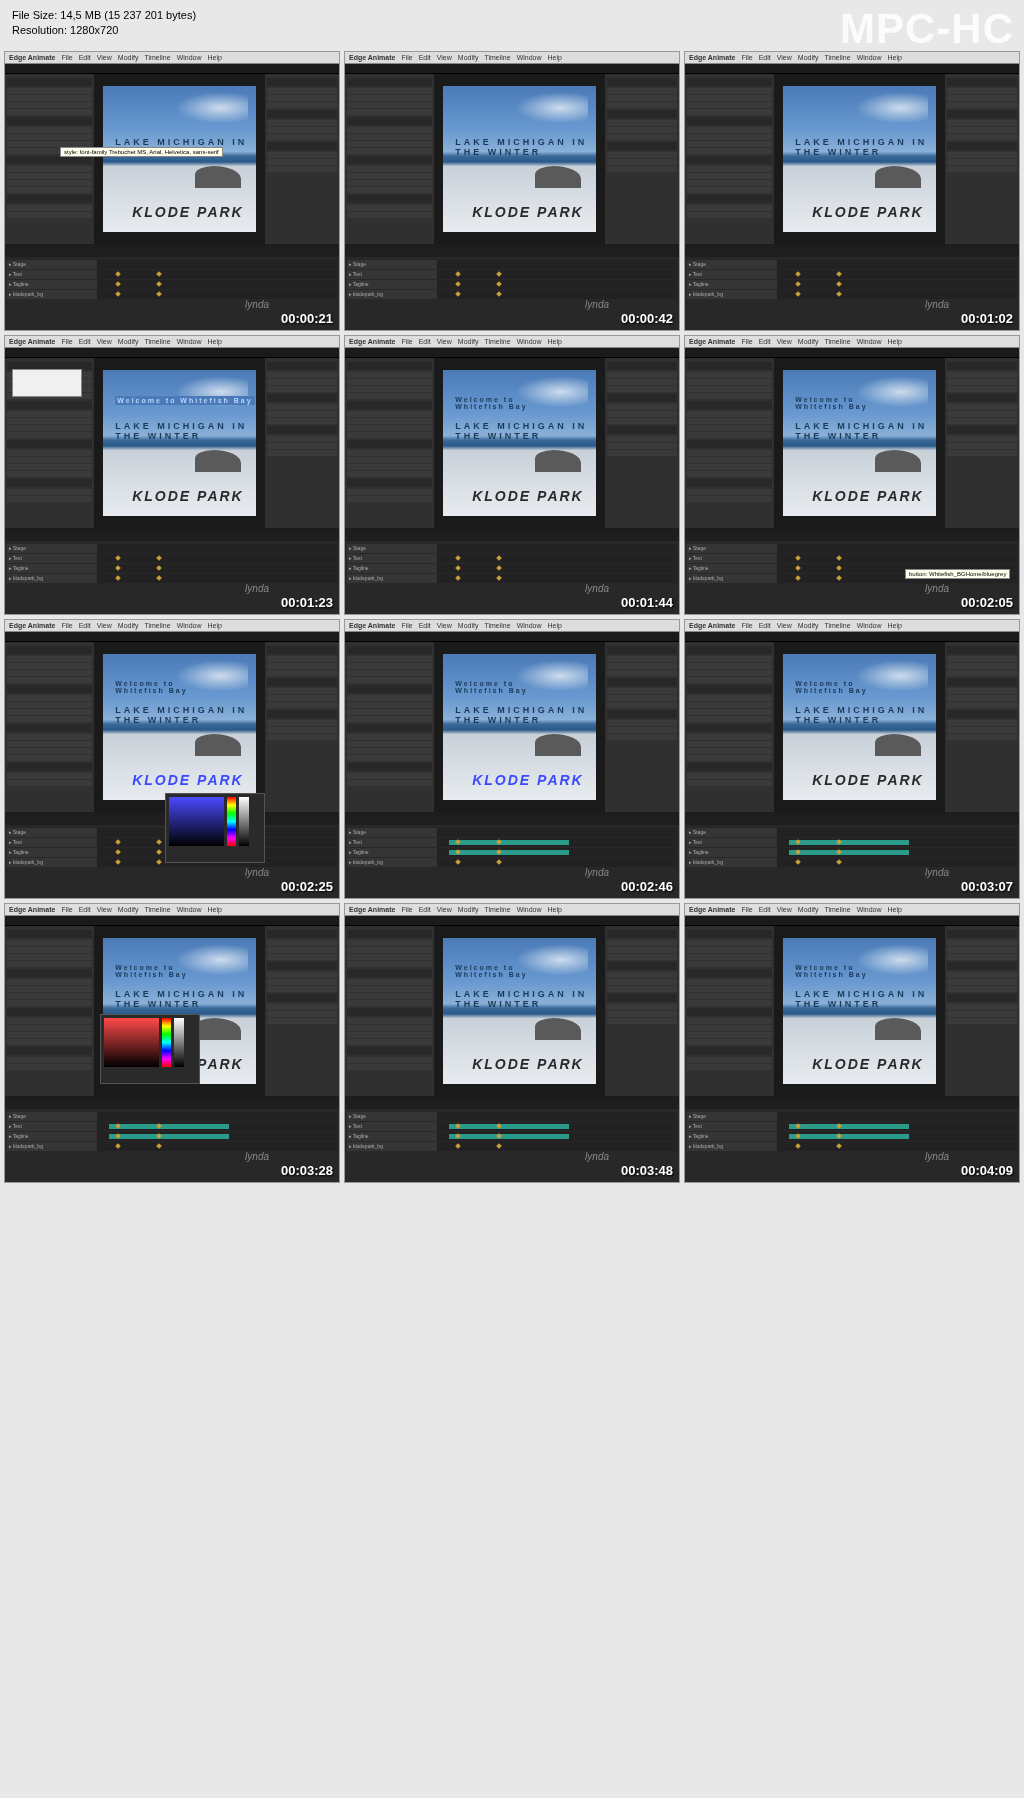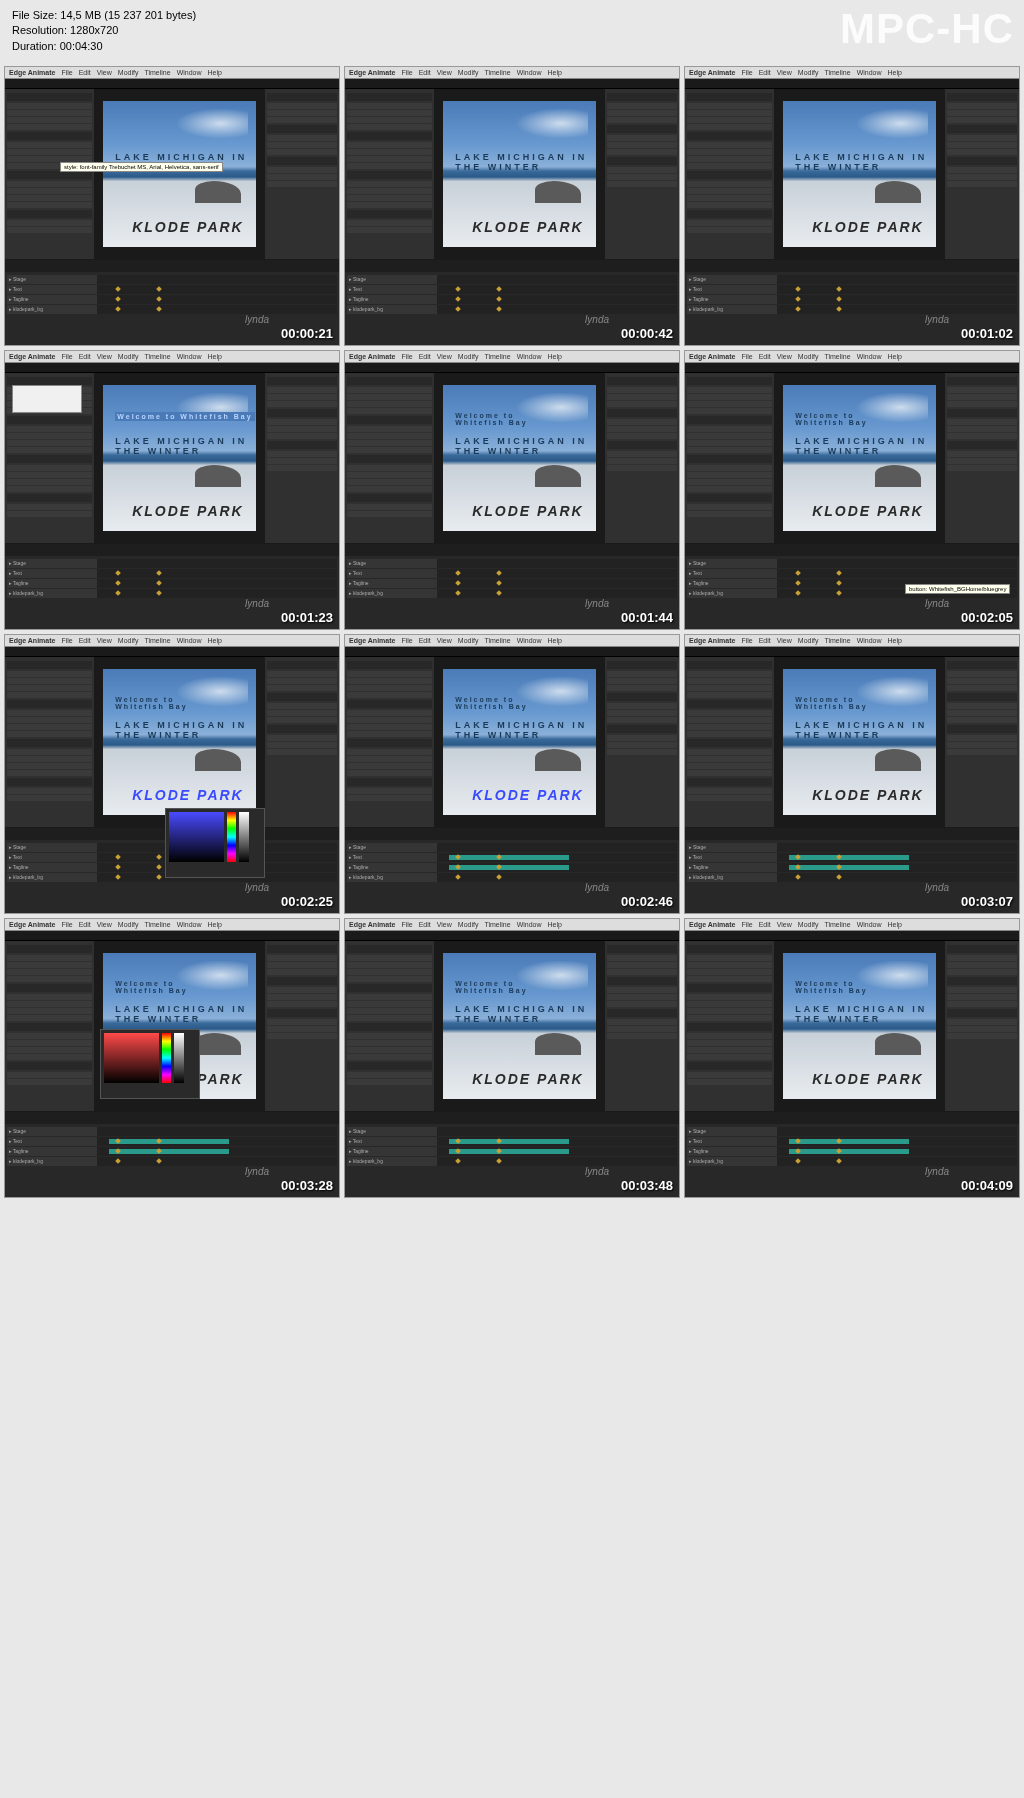--- a/index.html
+++ b/index.html
@@ -45,21 +45,20 @@
 .tooltip { position: absolute; background: #ffe; border: 1px solid #888; font-size: 6px; padding: 1px 3px; color: #000; z-index: 5; }
 .text-dialog { position: absolute; top: 12%; left: 2%; width: 70px; height: 28px; background: #f0f0f0; border: 1px solid #888; z-index: 10; }
 </style>
 </head>
 <body>
 
 <div class="header">
   <div class="file-info">
     <div><span>File Size:</span> <span>14,5 MB (15 237 201 bytes)</span></div>
     <div><span>Resolution:</span> <span>1280x720</span></div>
-    <div><span>Duration:</span> <span>00:04:30</span></div>
   </div>
   <div class="watermark">MPC-HC</div>
 </div>
 
 <div class="grid" id="grid">
     <div class="thumb">
       <div class="menubar">
         <span style="font-weight:bold">Edge Animate</span>
         <span>File</span>
         <span>Edit</span>

